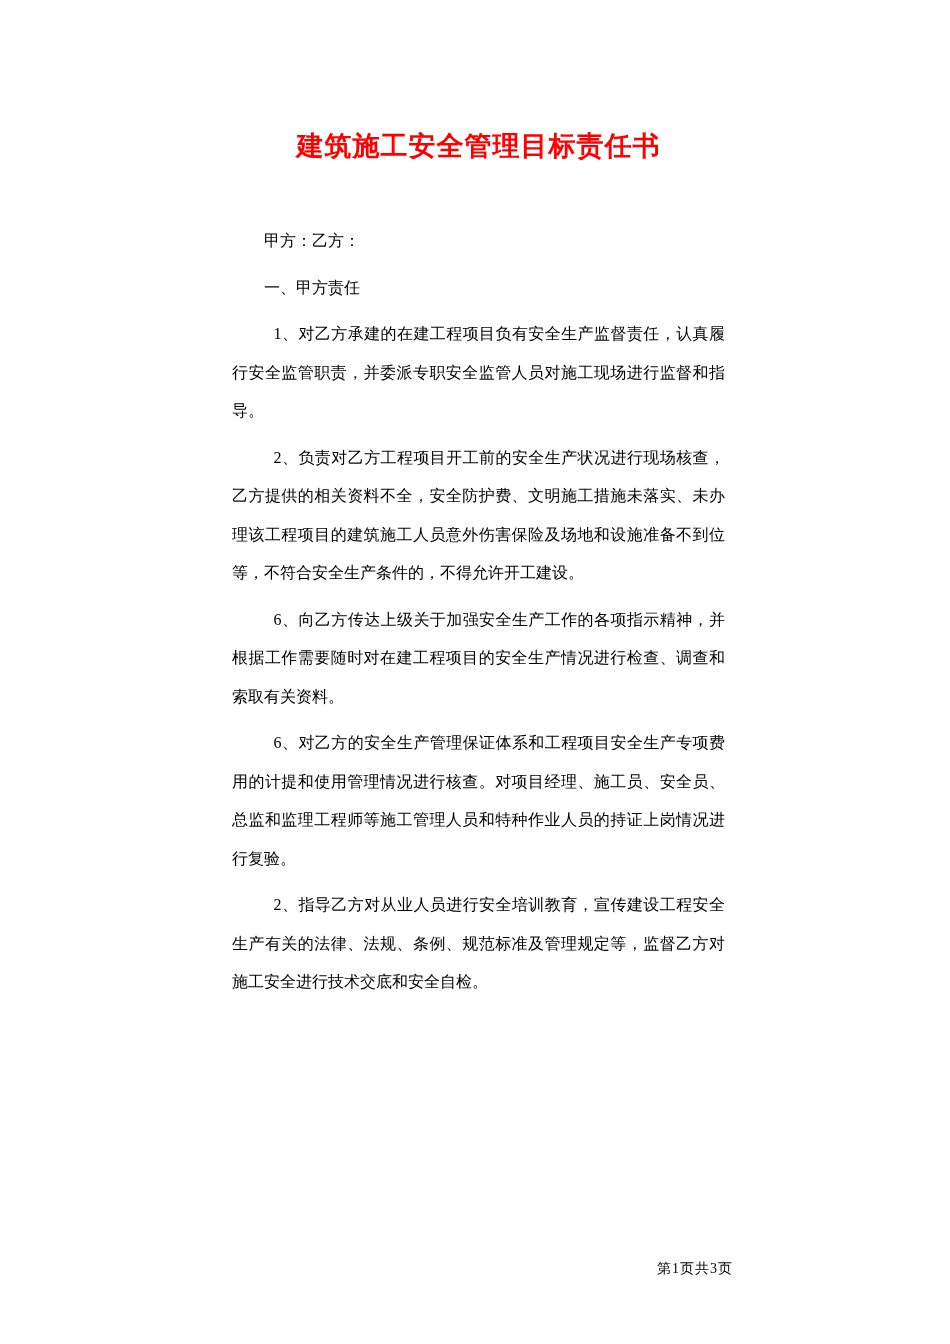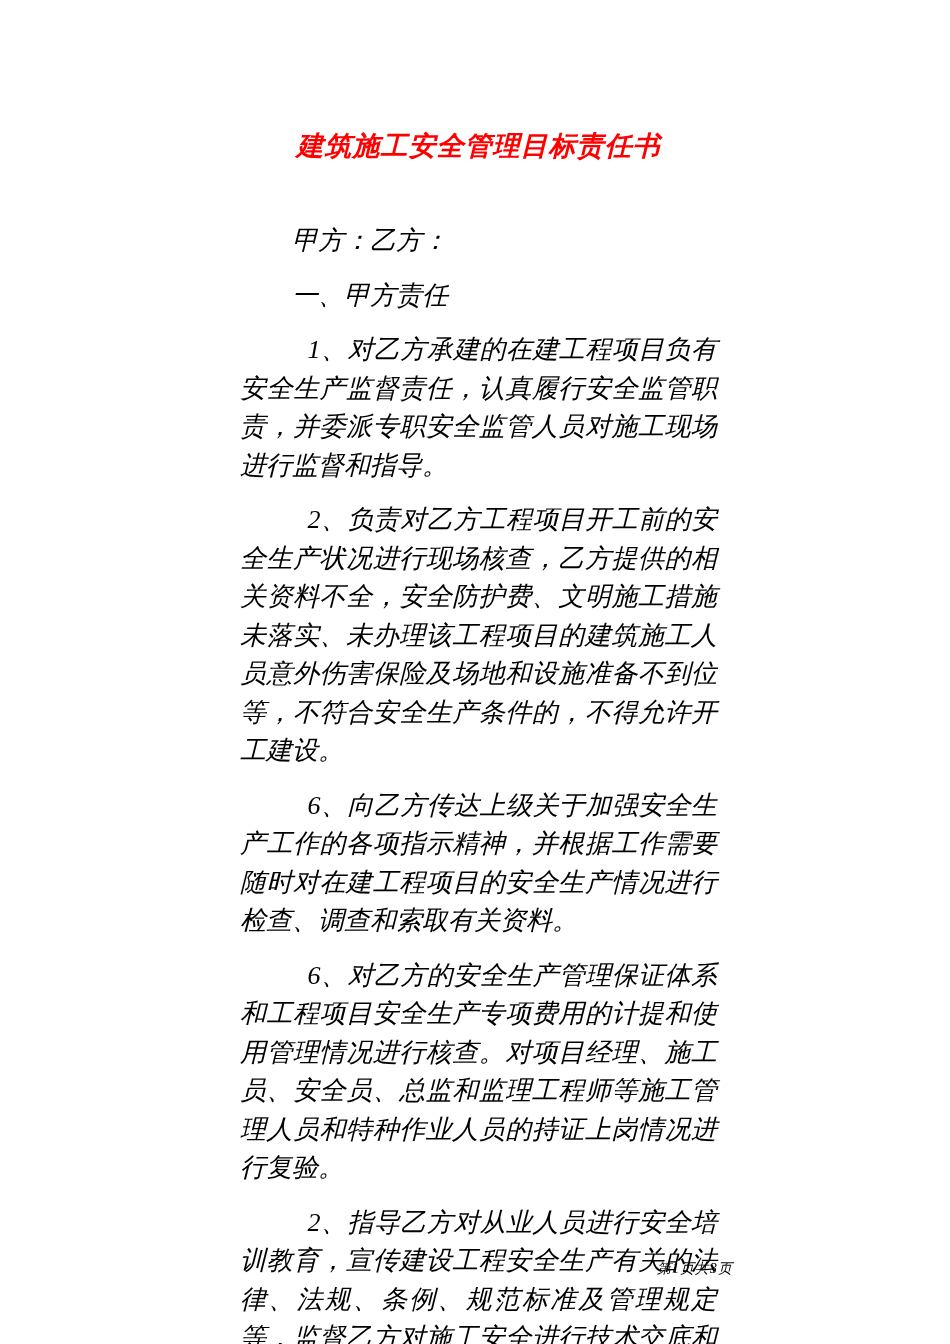--- a/index.html
+++ b/index.html
@@ -9,44 +9,43 @@
   }
   .page {
     position: relative;
     width: 792px;
     height: 1344px;
     background: #ffffff;
     font-family: "Liberation Serif", "DejaVu Serif", serif;
     color: #000000;
     overflow: hidden;
     margin: 0 auto;
-    font-style: italic;
   }
   .content {
     position: absolute;
     left: 145px;
     right: 138px;
     top: 128px;
   }
   .doc-title {
     font-size: 27px;
     font-weight: bold;
     text-align: center;
     margin: 0 0 30px 0;
     letter-spacing: 1px;
   }
   .body-text {
     margin-top: 58px;
   }
   .body-text p {
-    font-size: 26px;
+    font-size: 16px;
     line-height: 38.5px;
     text-align: justify;
     text-indent: 2em;
-    margin: 16px;
+    margin: 8px;
     word-break: break-all;
   }
   .body-text p.numbered {
     text-indent: 2.6em;
   }
   .page-footer {
     position: absolute;
     right: 138px;
     bottom: 66px;
     font-size: 14px;

